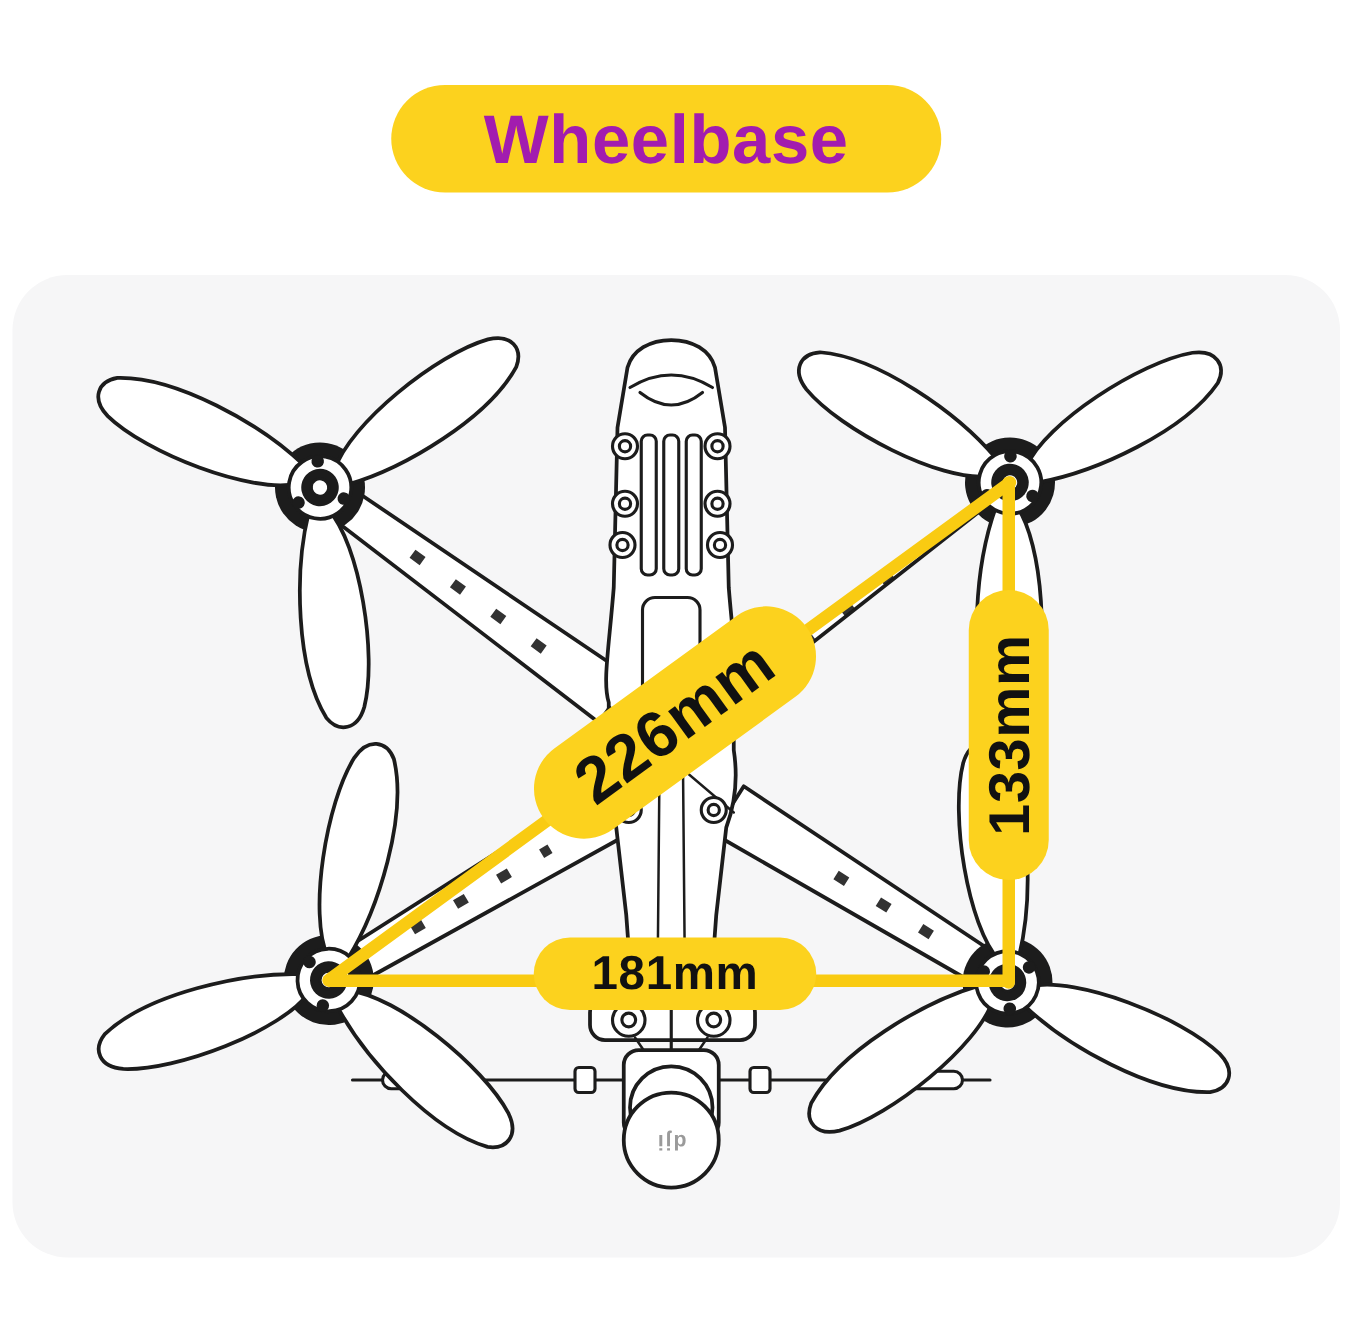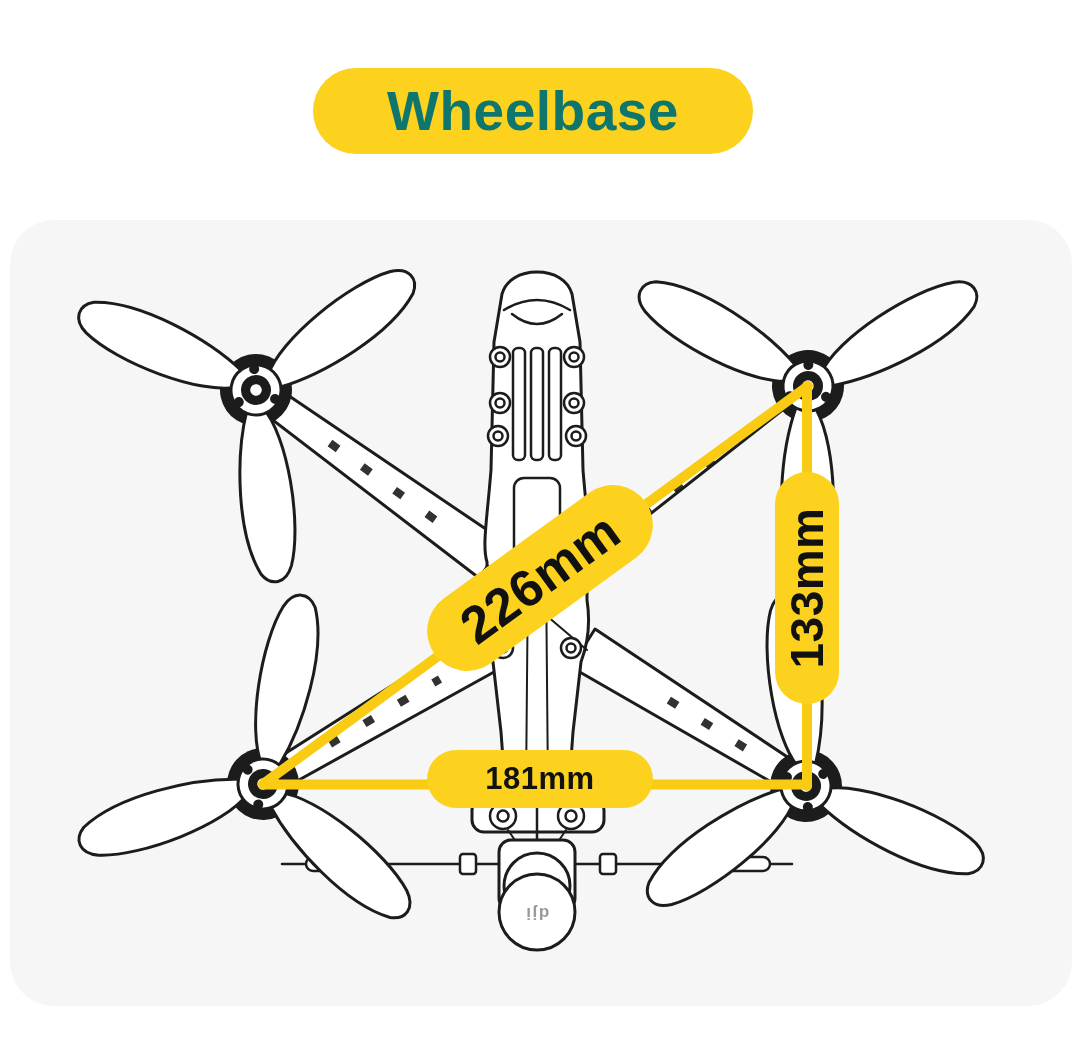--- a/index.html
+++ b/index.html
@@ -5,21 +5,21 @@
   html,body{margin:0;padding:0;background:#ffffff;}
   .stage{
     position:relative;width:1080px;height:1058px;background:#ffffff;overflow:hidden;
     font-family:"Liberation Sans","DejaVu Sans",sans-serif;
   }
   
   .title-pill{
     position:absolute;left:313px;top:68px;width:440px;height:86px;
     background:#FCD21E;border-radius:43px;
     display:flex;align-items:center;justify-content:center;
-    color:#0f766e;font-size:55px;font-weight:600;letter-spacing:0.5px;
+    color:#a21caf;font-size:55px;font-weight:600;letter-spacing:0.5px;
   }
   
   .card{
     position:absolute;left:10px;top:220px;width:1062px;height:786px;
     background:#F6F6F7;border-radius:44px;
   }
   
   svg.drone{position:absolute;left:0;top:0;width:1080px;height:1058px;}
   .dk{fill:#1c1c1c;stroke:none;}
   .wh{fill:#ffffff;stroke:#1c1c1c;stroke-width:3;stroke-linejoin:round;}
@@ -29,21 +29,21 @@
   .dash{fill:none;stroke:#1c1c1c;stroke-width:8;stroke-dasharray:10 30;opacity:.9;}
   .yellow-line{stroke:#F9CB12;stroke-width:10;stroke-linecap:round;fill:none;}
   
   .pill{
     position:absolute;background:#FCD21E;color:#111111;border-radius:999px;
     display:flex;align-items:center;justify-content:center;
     font-weight:600;letter-spacing:0.5px;
   }
   .pill.diag{left:410px;top:538px;width:260px;height:80px;font-size:52px;transform:rotate(-36deg);}
   .pill.vert{left:691px;top:556px;width:232px;height:64px;font-size:46px;transform:rotate(-90deg);}
-  .pill.horiz{left:427px;top:750px;width:226px;height:58px;font-size:31px;}
+  .pill.horiz{left:427px;top:750px;width:226px;height:58px;font-size:38px;}
   .logo-text{fill:#9a9a9a;font-size:17px;font-weight:700;letter-spacing:1.5px;}
 </style>
 </head>
 <body>
 
 <div class="stage">
 
   <div class="title-pill">
     <span>Wheelbase</span>
   </div>

